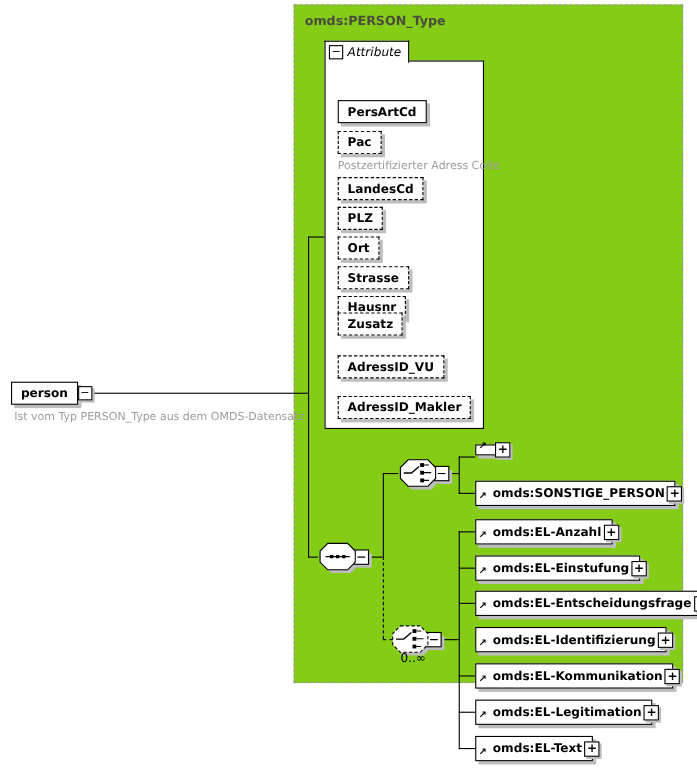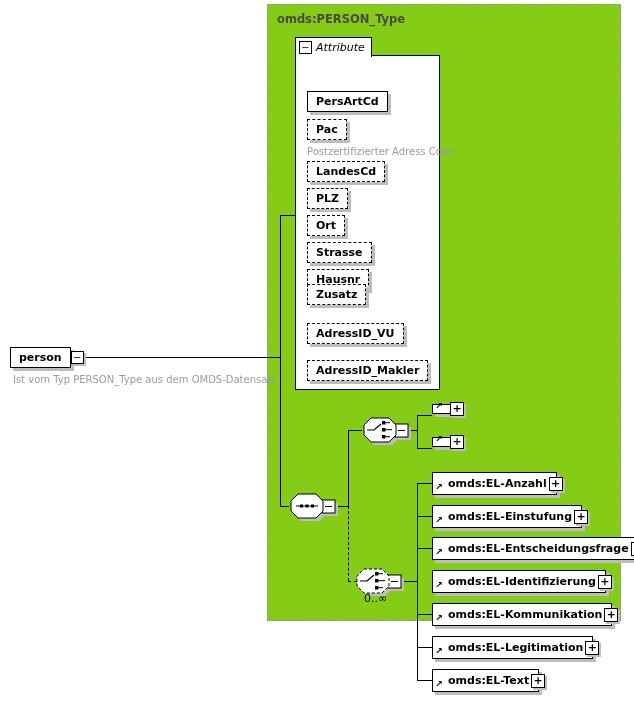--- a/index.html
+++ b/index.html
@@ -146,20 +146,21 @@
     <line x1="23.5" y1="21.7" x2="28" y2="21.7" stroke="#000"></line>
   </svg>
   <div class="occurrence">0..∞</div>
 
   <div class="ref-box" style="top:404px;">
     <span class="ref-arrow">↗</span>
     <span class="plusbox">+</span>
   </div>
   <div class="ref-box" style="top:437px;">
     <span class="ref-arrow">↗</span>
+    <span>omds:SONSTIGE_PERSON</span>
     <span class="plusbox">+</span>
   </div>
   <div class="ref-box" style="top:472px;">
     <span class="ref-arrow">↗</span>
     <span>omds:EL-Anzahl</span>
     <span class="plusbox">+</span>
   </div>
   <div class="ref-box" style="top:505px;">
     <span class="ref-arrow">↗</span>
     <span>omds:EL-Einstufung</span>

